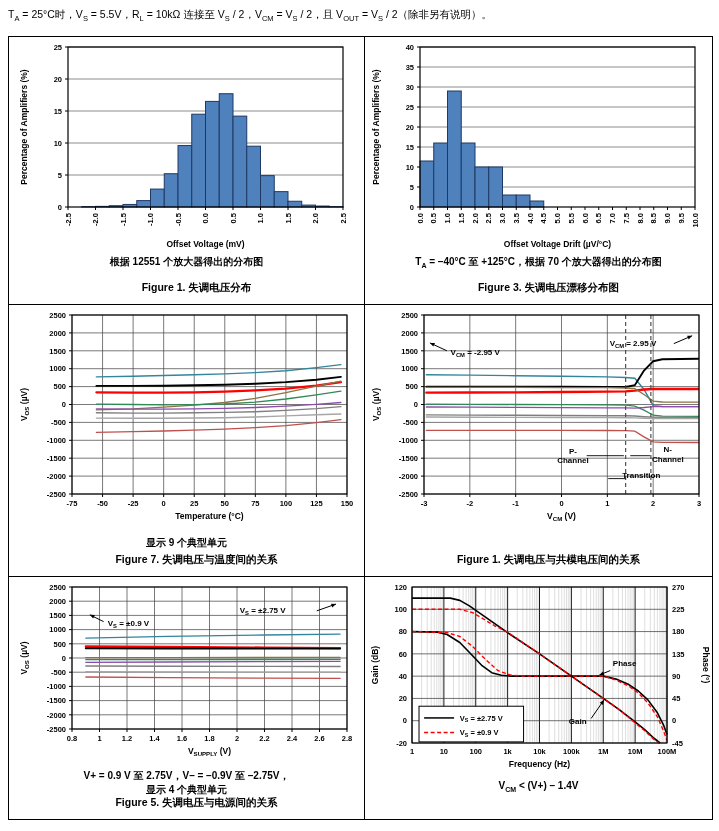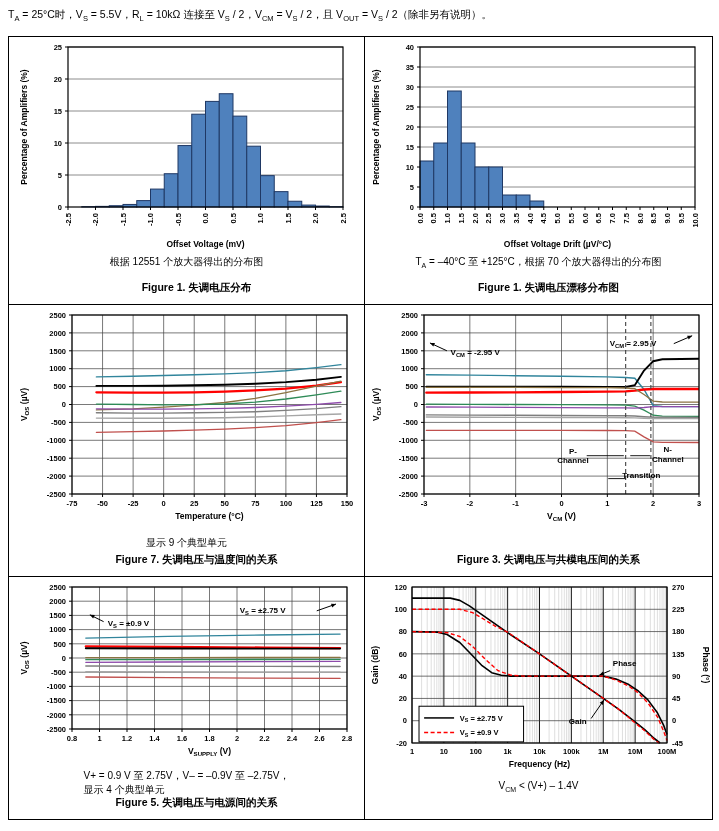--- a/index.html
+++ b/index.html
@@ -7,21 +7,21 @@
         font-family:"Liberation Sans","DejaVu Sans",sans-serif;color:#000;}
   .conditions{position:absolute;left:8px;top:8px;width:700px;font-size:10.5px;color:#000;}
   .conditions sub{font-size:7.5px;}
   .figgrid{position:absolute;left:8px;top:36px;width:703px;
            display:grid;grid-template-columns:356px 347px;grid-template-rows:268px 272px 242px;
            border:1px solid #000;}
   .cell{display:flex;flex-direction:column;align-items:center;box-sizing:border-box;
         padding:4px 2px 9px 2px;}
   .cell.br{border-right:1px solid #000;}
   .cell.bb{border-bottom:1px solid #000;}
-  .subcap{font-size:10px;text-align:left;white-space:pre-line;line-height:1.35;margin-top:2px;}
+  .subcap{font-size:10px;text-align:center;white-space:pre-line;line-height:1.35;margin-top:2px;font-weight:bold;}
   .subcap sub{font-size:7px;}
   .figcap{font-size:10.5px;font-weight:bold;text-align:center;margin-top:auto;margin-left:20px;}
   svg{display:block;}
   svg text{font-family:"Liberation Sans","DejaVu Sans",sans-serif;}
 </style>
 </head>
 <body>
 
 <div class="page">
   <div class="conditions">T<sub>A</sub> = 25°C时，V<sub>S</sub> = 5.5V，R<sub>L</sub> = 10kΩ 连接至 V<sub>S</sub> / 2，V<sub>CM</sub> = V<sub>S</sub> / 2，且 V<sub>OUT</sub> = V<sub>S</sub> / 2（除非另有说明）。</div>
@@ -171,21 +171,21 @@
           <line x1="301.5" y1="166" x2="301.5" y2="169" stroke="#000" stroke-width="1"></line>
           <text x="304.1" y="172" font-size="7.5" text-anchor="end" fill="#000" font-weight="bold" transform="rotate(-90 304.1 172)"><tspan dy="0">9.0</tspan></text>
           <line x1="315.25" y1="166" x2="315.25" y2="169" stroke="#000" stroke-width="1"></line>
           <text x="317.85" y="172" font-size="7.5" text-anchor="end" fill="#000" font-weight="bold" transform="rotate(-90 317.85 172)"><tspan dy="0">9.5</tspan></text>
           <line x1="329" y1="166" x2="329" y2="169" stroke="#000" stroke-width="1"></line>
           <text x="331.6" y="172" font-size="7.5" text-anchor="end" fill="#000" font-weight="bold" transform="rotate(-90 331.6 172)"><tspan dy="0">10.0</tspan></text>
           <text x="191.5" y="206" font-size="8.5" text-anchor="middle" fill="#000" font-weight="bold"><tspan dy="0">Offset Voltage Drift (µV/°C)</tspan></text>
           <text x="13" y="86" font-size="8.5" text-anchor="middle" fill="#000" font-weight="bold" transform="rotate(-90 13 86)"><tspan dy="0">Percentage of Amplifiers (%)</tspan></text>
         </svg>
       <div class="subcap">T<sub>A</sub> = –40°C 至 +125°C，根据 70 个放大器得出的分布图</div>
-      <div class="figcap">Figure 1. 失调电压漂移分布图</div>
+      <div class="figcap">Figure 3. 失调电压漂移分布图</div>
     </div>
 
     <div class="cell br bb">
       <svg width="345" height="225">
           <line x1="58" y1="6" x2="58" y2="185" stroke="#3f3f3f" stroke-width="0.7"></line>
           <line x1="88.55555555555556" y1="6" x2="88.55555555555556" y2="185" stroke="#3f3f3f" stroke-width="0.7"></line>
           <line x1="119.11111111111111" y1="6" x2="119.11111111111111" y2="185" stroke="#3f3f3f" stroke-width="0.7"></line>
           <line x1="149.66666666666666" y1="6" x2="149.66666666666666" y2="185" stroke="#3f3f3f" stroke-width="0.7"></line>
           <line x1="180.22222222222223" y1="6" x2="180.22222222222223" y2="185" stroke="#3f3f3f" stroke-width="0.7"></line>
           <line x1="210.77777777777777" y1="6" x2="210.77777777777777" y2="185" stroke="#3f3f3f" stroke-width="0.7"></line>
@@ -350,21 +350,21 @@
           <text x="195.5" y="197" font-size="7.5" text-anchor="middle" fill="#000" font-weight="bold"><tspan dy="0">0</tspan></text>
           <line x1="241.33333333333331" y1="185" x2="241.33333333333331" y2="188" stroke="#000" stroke-width="1"></line>
           <text x="241.33333333333331" y="197" font-size="7.5" text-anchor="middle" fill="#000" font-weight="bold"><tspan dy="0">1</tspan></text>
           <line x1="287.1666666666667" y1="185" x2="287.1666666666667" y2="188" stroke="#000" stroke-width="1"></line>
           <text x="287.1666666666667" y="197" font-size="7.5" text-anchor="middle" fill="#000" font-weight="bold"><tspan dy="0">2</tspan></text>
           <line x1="333" y1="185" x2="333" y2="188" stroke="#000" stroke-width="1"></line>
           <text x="333" y="197" font-size="7.5" text-anchor="middle" fill="#000" font-weight="bold"><tspan dy="0">3</tspan></text>
           <text x="195.5" y="210" font-size="8.5" text-anchor="middle" fill="#000" font-weight="bold"><tspan dy="0">V</tspan><tspan dy="2.04" font-size="6.1">CM</tspan><tspan dy="-2.04"> (V)</tspan></text>
           <text x="13" y="95.5" font-size="8.5" text-anchor="middle" fill="#000" font-weight="bold" transform="rotate(-90 13 95.5)"><tspan dy="0">V</tspan><tspan dy="2.04" font-size="6.1">OS</tspan><tspan dy="-2.04"> (µV)</tspan></text>
         </svg>
-      <div class="figcap">Figure 3. 失调电压与共模电压间的关系</div>
+      <div class="figcap">Figure 1. 失调电压与共模电压间的关系</div>
     </div>
 
     <div class="cell br">
       <svg width="345" height="188">
           <line x1="58" y1="6" x2="58" y2="148" stroke="#3f3f3f" stroke-width="0.7"></line>
           <line x1="85.5" y1="6" x2="85.5" y2="148" stroke="#3f3f3f" stroke-width="0.7"></line>
           <line x1="113" y1="6" x2="113" y2="148" stroke="#3f3f3f" stroke-width="0.7"></line>
           <line x1="140.5" y1="6" x2="140.5" y2="148" stroke="#3f3f3f" stroke-width="0.7"></line>
           <line x1="168.00000000000003" y1="6" x2="168.00000000000003" y2="148" stroke="#3f3f3f" stroke-width="0.7"></line>
           <line x1="195.50000000000003" y1="6" x2="195.50000000000003" y2="148" stroke="#3f3f3f" stroke-width="0.7"></line>

